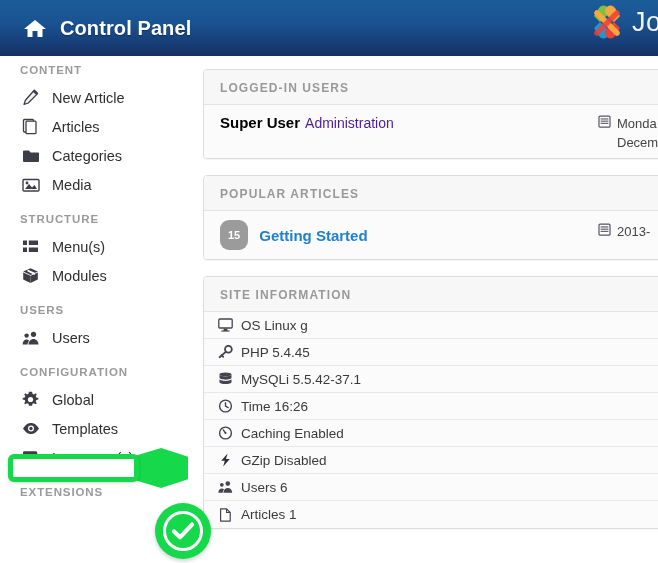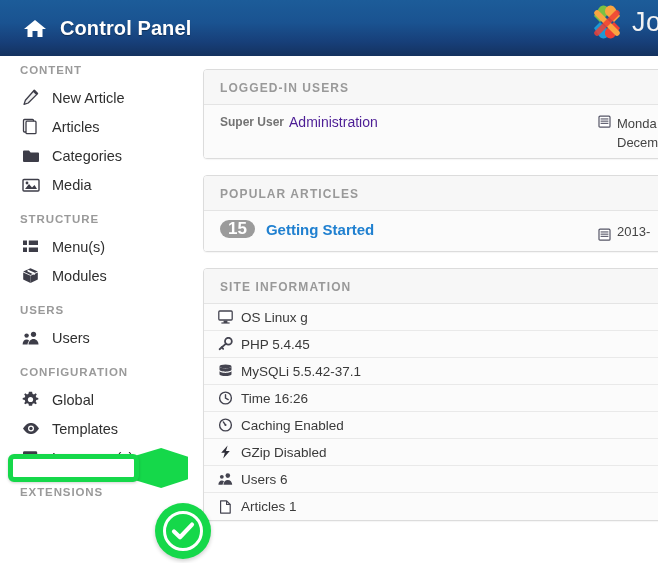--- a/index.html
+++ b/index.html
@@ -236,35 +236,35 @@
     align-items: flex-start;
     font-size: 13px;
     color: #444444;
     white-space: nowrap;
   }
 
   .row-meta .meta-icon { margin-right: 6px; flex: 0 0 auto; padding-top: 1px; }
   .row-meta .meta-lines { display: flex; flex-direction: column; line-height: 19px; }
 
   .user-link {
-    color: #737373;
+    color: #000000;
     font-weight: bold;
-    font-size: 12px;
+    font-size: 15px;
     margin-right: 5px;
     cursor: pointer;
   }
   .user-role { color: #4c1d95; font-size: 14px; }
 
   .hits-badge {
     background: #9b9b9b;
     color: #ffffff;
-    font-size: 17px;
+    font-size: 11px;
     font-weight: bold;
     border-radius: 9px;
-    padding: 2px 8px;
+    padding: 8px 8px;
     margin-right: 11px;
     line-height: 14px;
   }
 
   .article-link {
     color: #2080d0;
     font-weight: bold;
     font-size: 15px;
     cursor: pointer;
   }
@@ -484,21 +484,21 @@
     </section>
 
     <section class="panel" id="popular-articles-panel">
       <div class="panel-header">POPULAR ARTICLES</div>
       <div class="panel-body">
         <div class="panel-row" style="min-height:40px;">
           <div class="row-main">
             <span class="hits-badge">15</span>
             <span class="article-link">Getting Started</span>
           </div>
-          <div class="row-meta" style="top:11px;align-items:flex-end;">
+          <div class="row-meta" style="top:11px;">
             <span class="meta-icon">
               <svg width="13" height="13" viewBox="0 0 13 13">
                 <rect x="1" y="1.2" width="11" height="11" rx="1" fill="#ffffff" stroke="#555566" stroke-width="1.2"></rect>
                 <rect x="2.6" y="3.4" width="7.8" height="1.1" fill="#555566"></rect>
                 <rect x="2.6" y="5.6" width="7.8" height="1.1" fill="#555566"></rect>
                 <rect x="2.6" y="7.8" width="7.8" height="1.1" fill="#555566"></rect>
               </svg>
             </span>
             <span class="meta-lines">
               <span>2013-</span>

